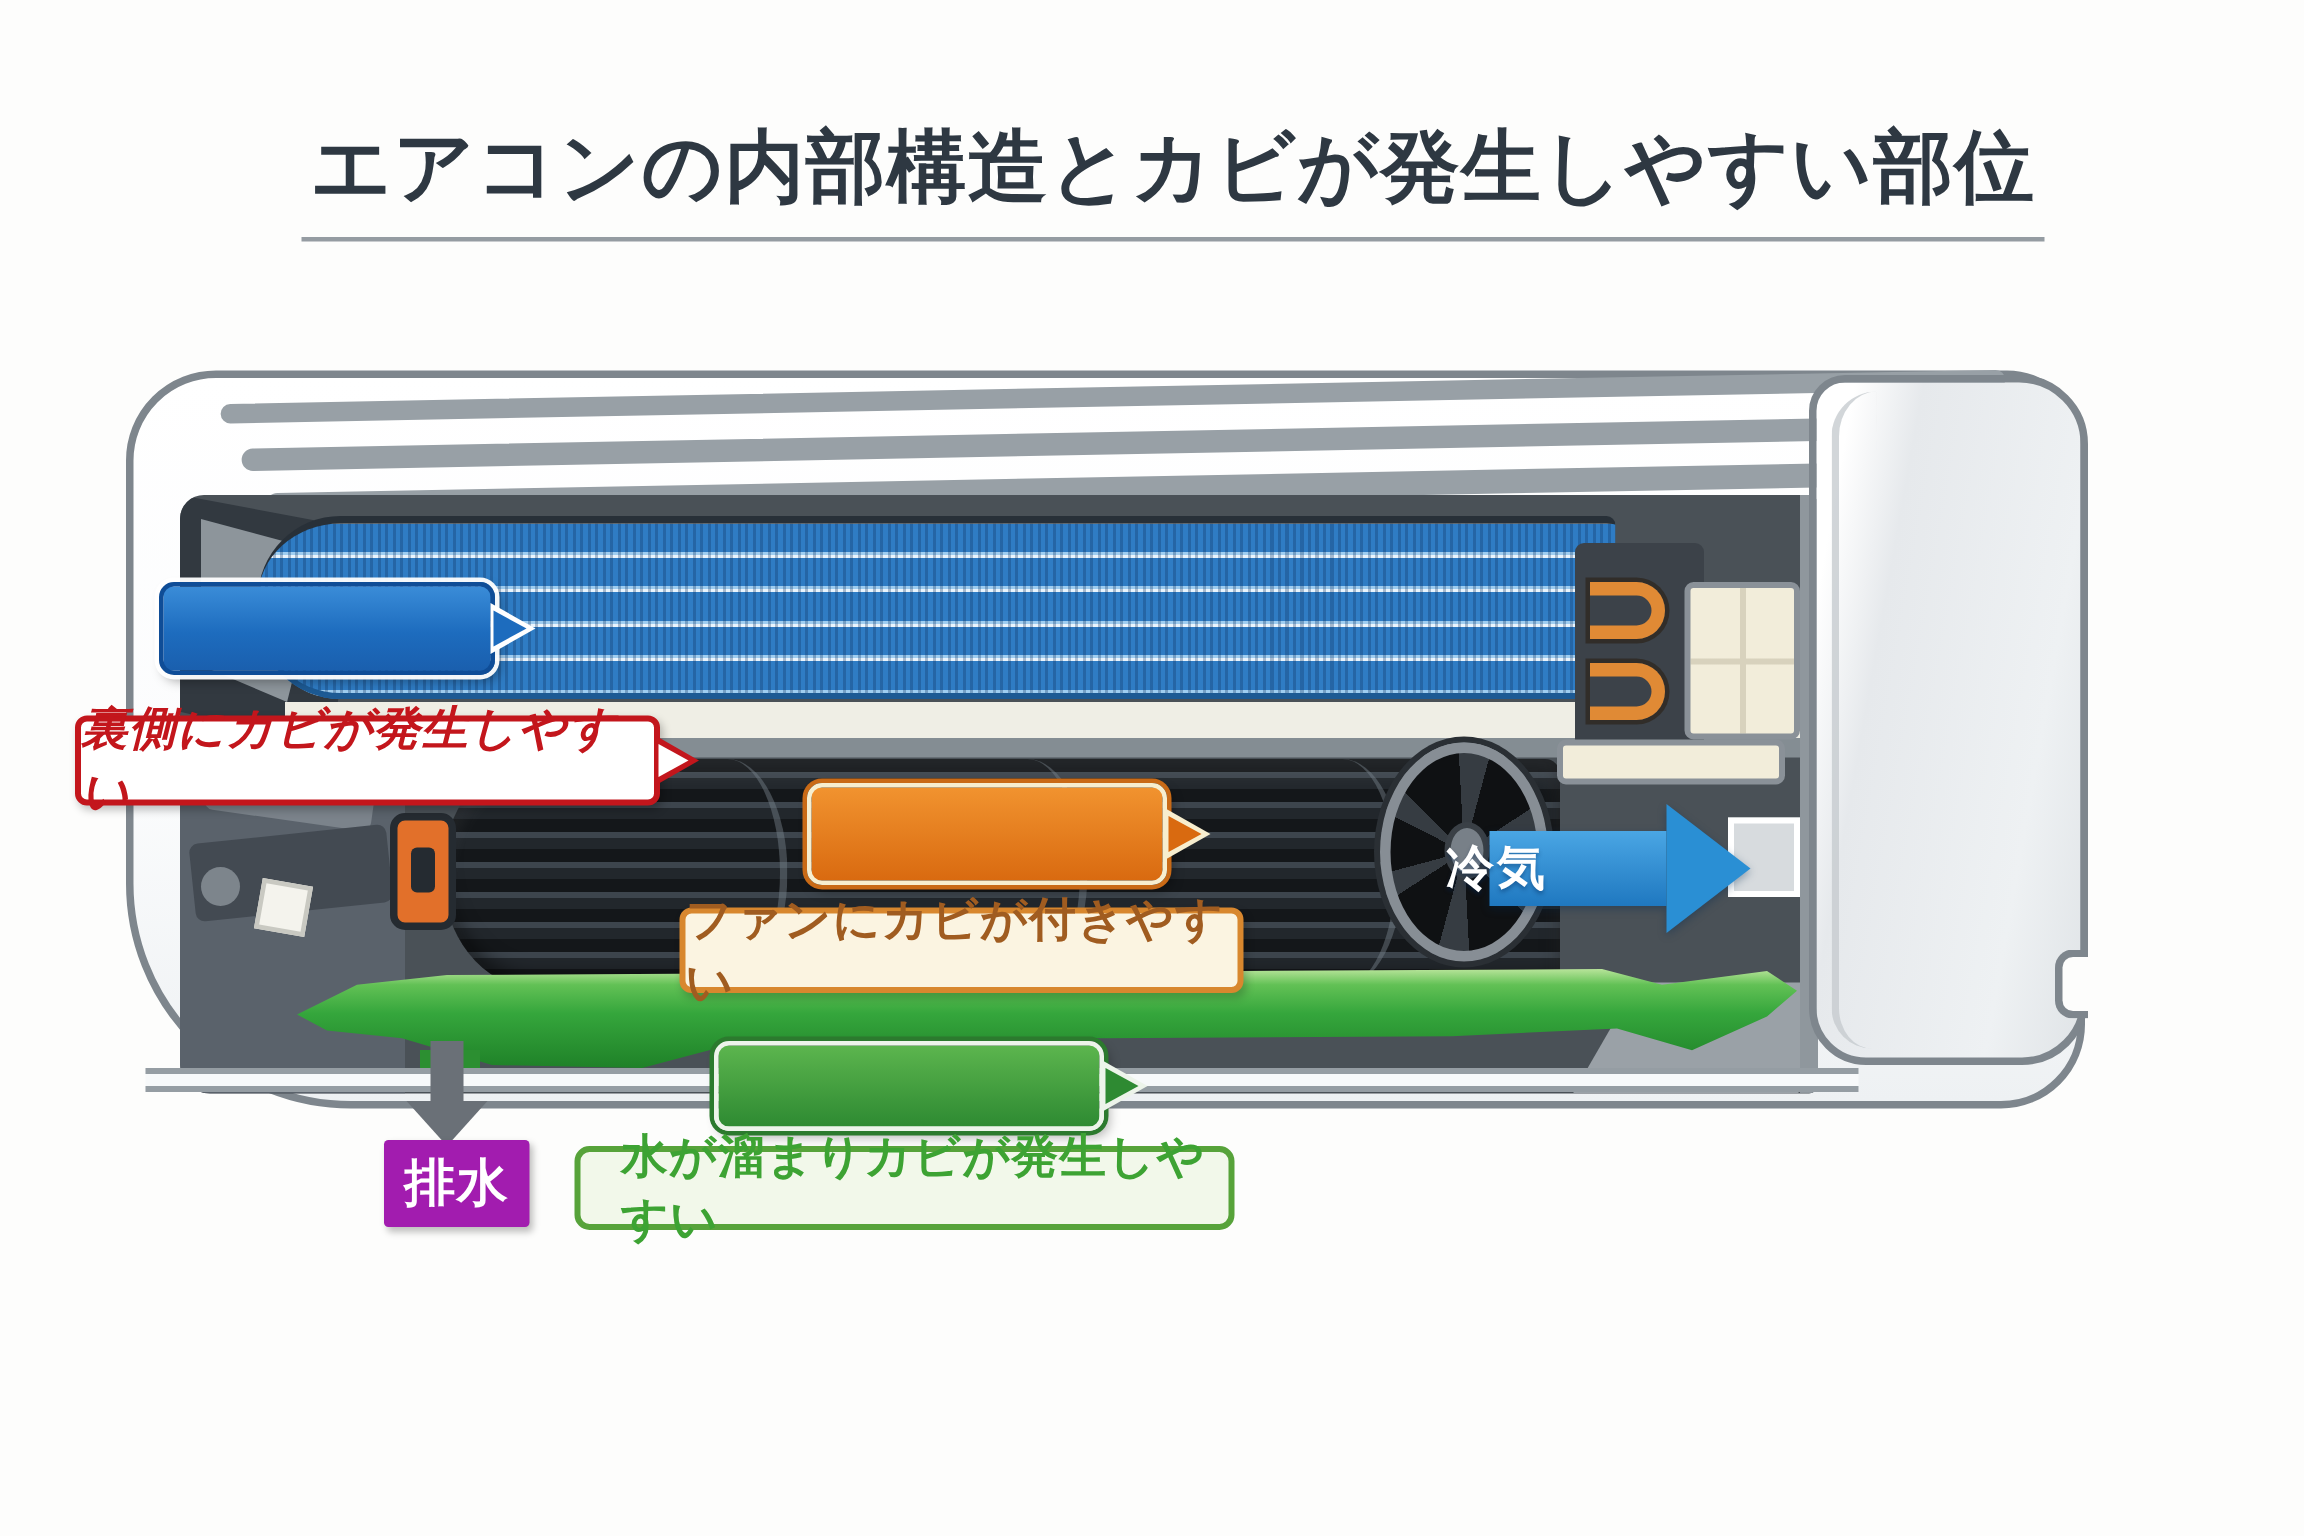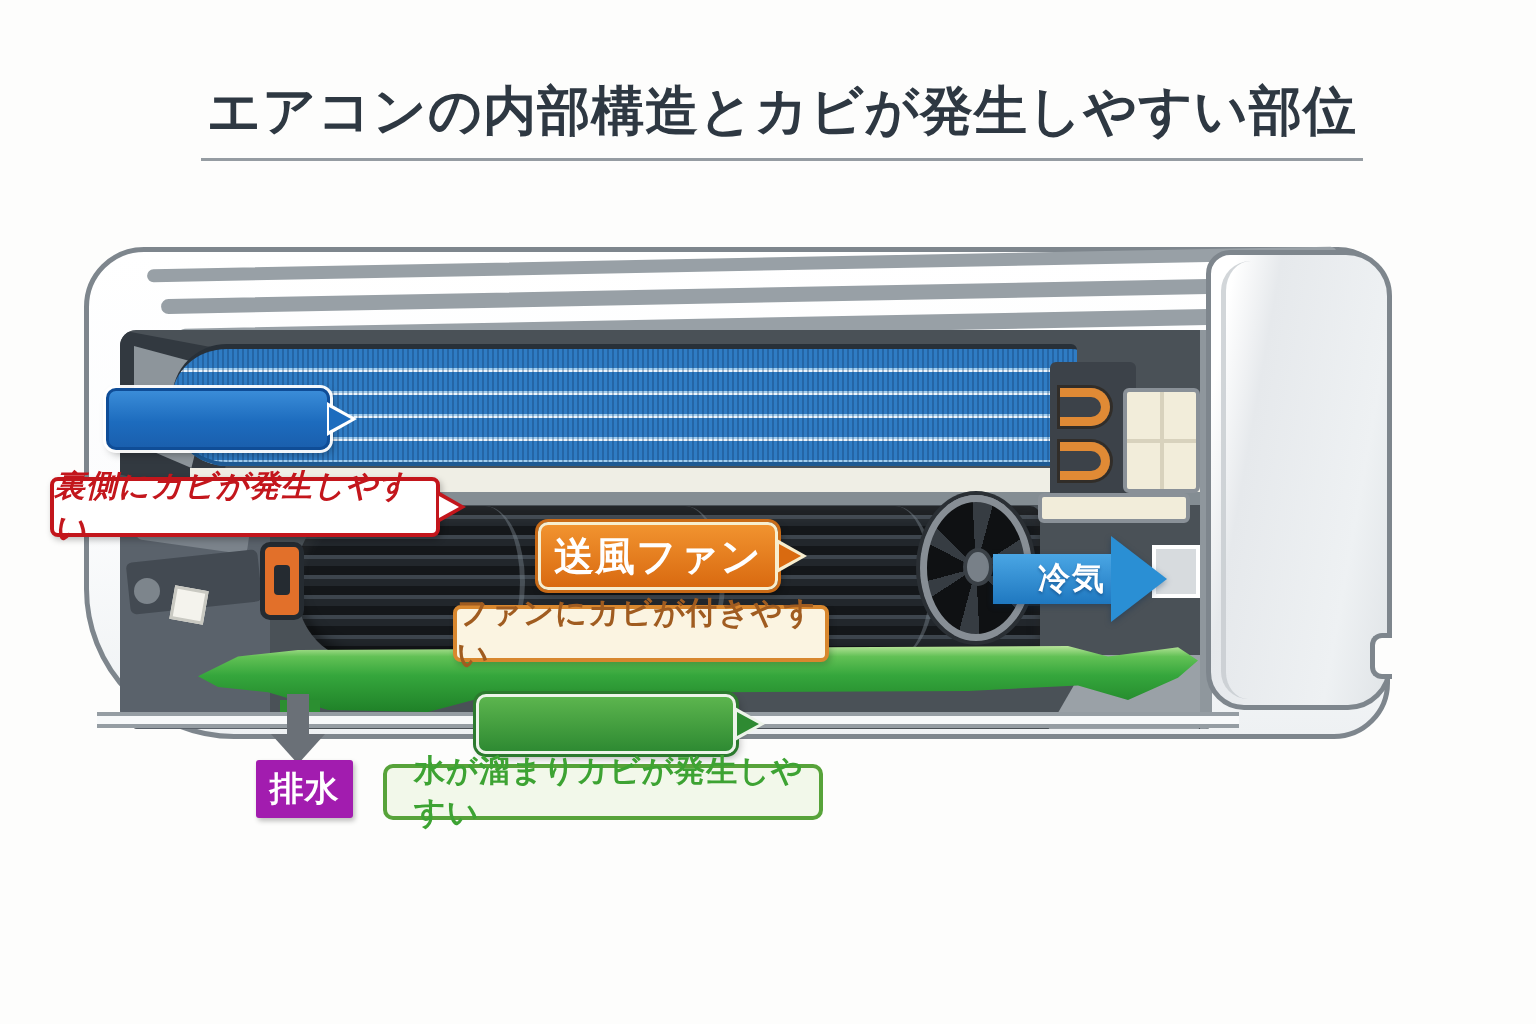--- a/index.html
+++ b/index.html
@@ -112,21 +112,21 @@
     border:5px solid #7e868d;border-right:none;border-radius:12px 0 0 12px;}
 
   
   .drain-shaft{left:287px;top:694px;width:22px;height:42px;background:#6a7077;}
   .drain-head{left:271px;top:734px;width:0;height:0;
     border-left:27px solid transparent;border-right:27px solid transparent;border-top:30px solid #6a7077;}
   .cold-air{filter:drop-shadow(0 2px 3px rgba(0,40,80,.35));}
   .cold-shaft{left:993px;top:554px;width:118px;height:50px;background:linear-gradient(180deg,#4aa6e4,#1f78c0);}
   .cold-head{left:1111px;top:536px;width:0;height:0;
     border-top:43px solid transparent;border-bottom:43px solid transparent;border-left:56px solid #2a8fd4;}
-  .cold-text{left:1013px;top:554px;width:118px;height:50px;display:flex;align-items:center;justify-content:center;
+  .cold-text{left:939px;top:554px;width:118px;height:50px;display:flex;align-items:center;justify-content:center;
     color:#fff;font-size:32px;font-weight:bold;letter-spacing:2px;text-shadow:0 2px 3px rgba(0,40,90,.4);}
 
   
   .co{position:absolute;box-sizing:border-box;display:flex;align-items:center;justify-content:center;
     font-weight:bold;letter-spacing:1px;z-index:10;}
   .tail{position:absolute;width:0;height:0;top:50%;transform:translateY(-50%);border-style:solid;}
 
   .co-heat{left:106px;top:388px;width:224px;height:62px;font-size:38px;color:#fff;border-radius:10px;
     background:linear-gradient(180deg,#3a8cd8 0%,#1d6cbe 55%,#1a5fae 100%);
     border:3px solid #0f4d97;box-shadow:0 0 0 3px rgba(255,255,255,.95),3px 4px 8px rgba(0,0,0,.35);}
@@ -238,21 +238,20 @@
     <span class="tail tail-heat-i"></span>
   </div>
 
   <div class="co note-red">
     <span>裏側にカビが発生しやすい</span>
     <span class="tail tail-red-o"></span>
     <span class="tail tail-red-i"></span>
   </div>
 
   <div class="co co-fan">
-    <span>送風ファン</span>
     <span class="tail tail-fan-o"></span>
     <span class="tail tail-fan-i"></span>
   </div>
 
   <div class="co note-tan">
     <span>ファンにカビが付きやすい</span>
   </div>
 
   <div class="co co-pan">
     <span class="tail tail-pan-o"></span>

